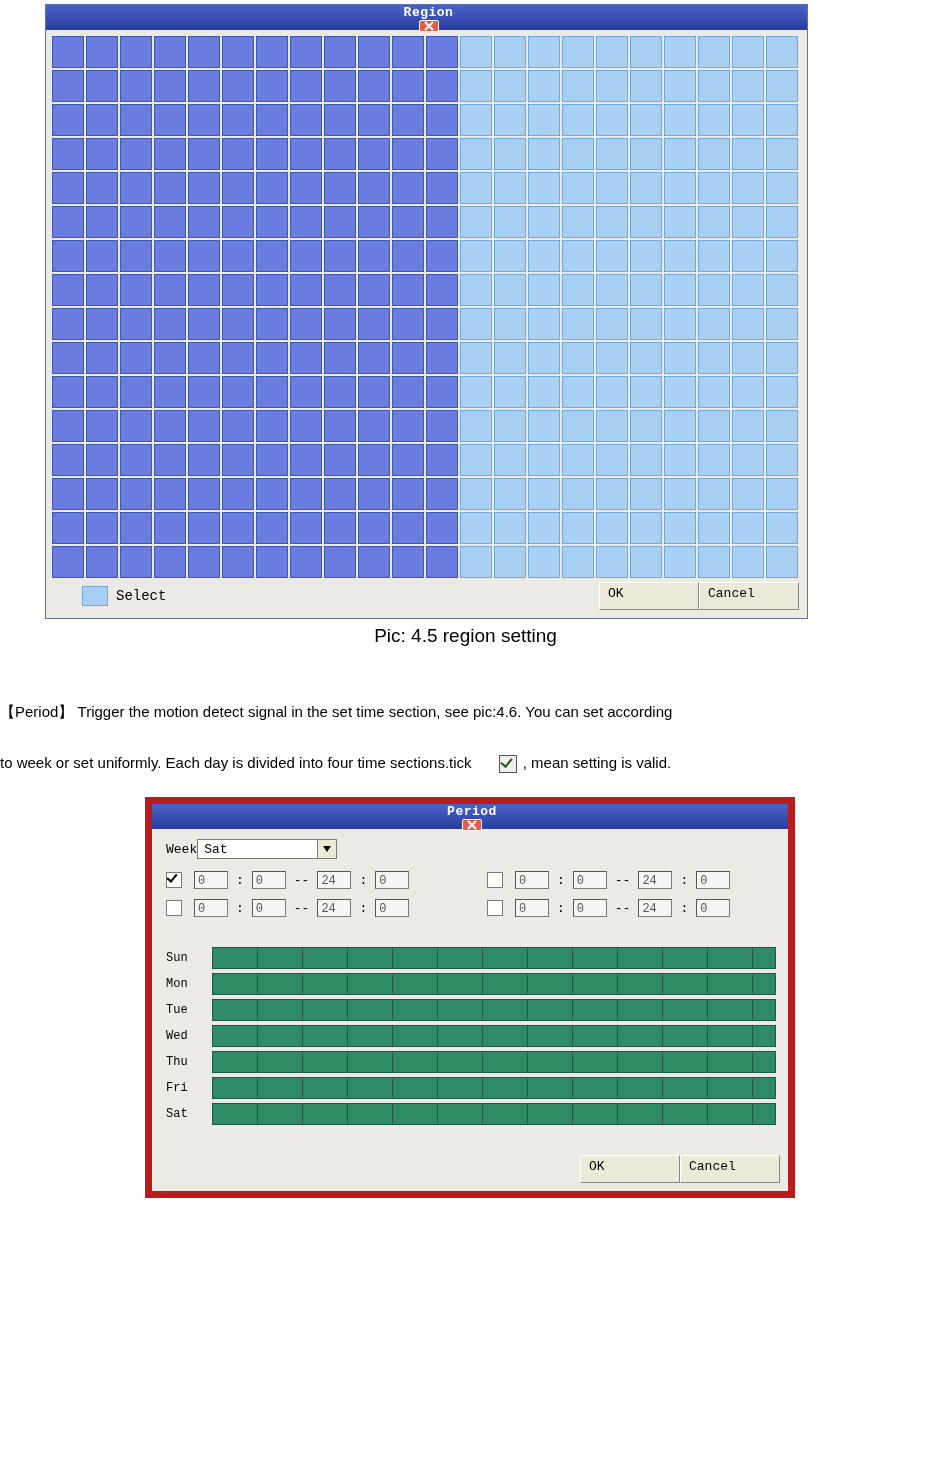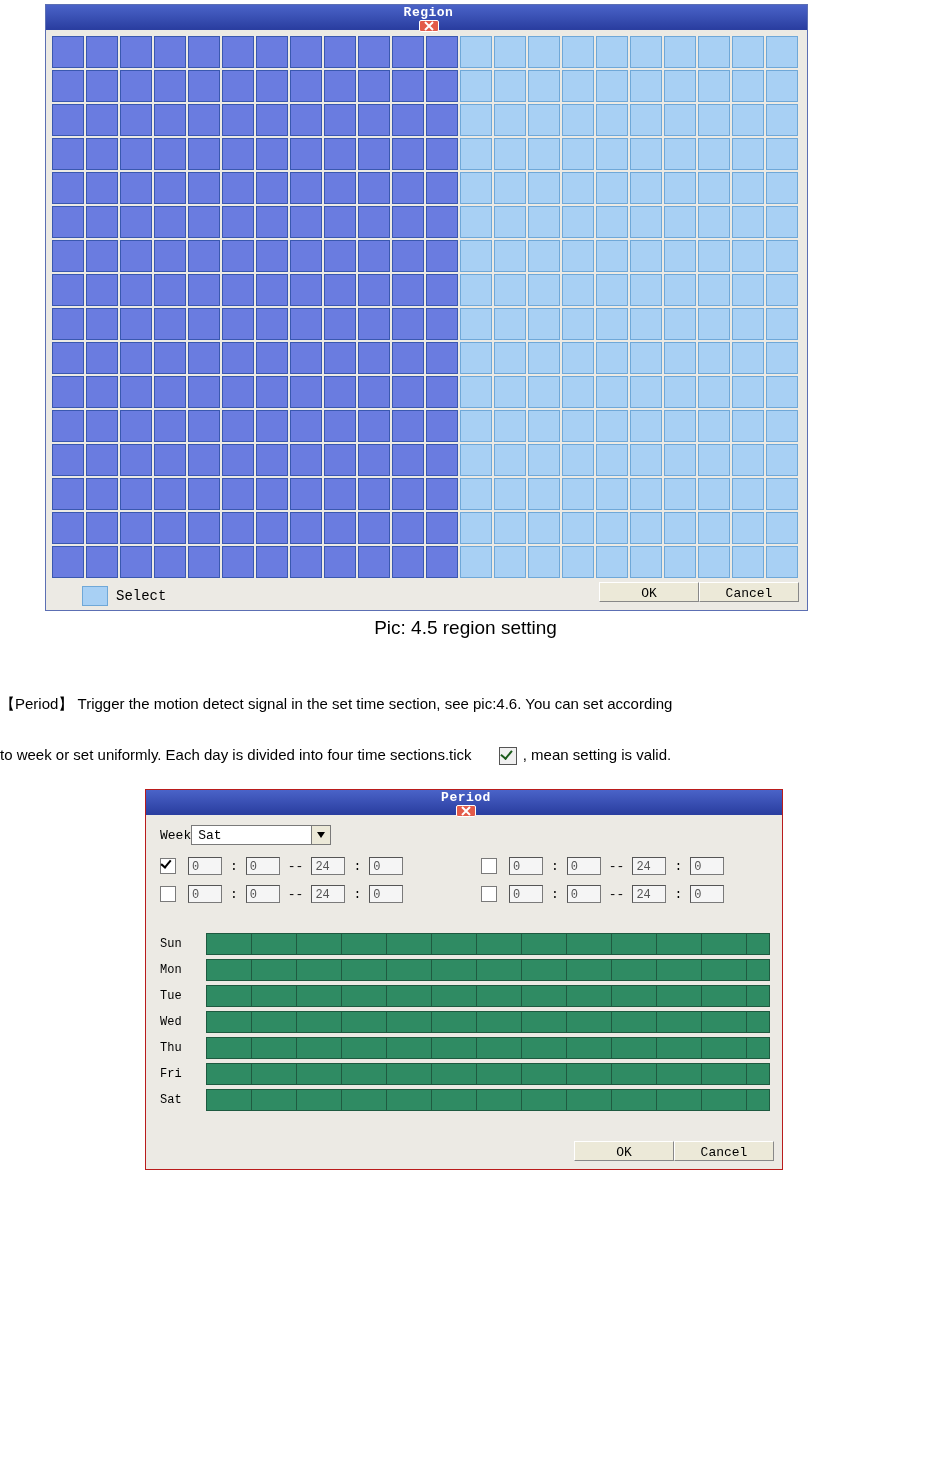--- a/index.html
+++ b/index.html
@@ -83,27 +83,27 @@
 
   .btn-row {
     display: flex;
     justify-content: flex-end;
     gap: 0;
     padding: 0 8px 8px 0;
     margin-top: -32px; 
   }
   .btn {
     min-width: 100px;
-    height: 20px;
+    height: 28px;
     border: 1px solid #888;
     border-top-color:#fff; border-left-color:#fff;
     background: #ece9d8;
     font-family: "Courier New", monospace;
     font-size: 13px;
-    text-align: center;
+    text-align: left;
     line-height: 22px;
     padding: 0 8px;
     box-sizing: border-box;
   }
 
   .caption {
     text-align: center;
     font-size: 19px;
     margin: 6px 0 48px 0;
   }
@@ -130,21 +130,21 @@
     width: 5px; height: 9px;
     border: solid #1a5a1a;
     border-width: 0 2px 2px 0;
     transform: rotate(40deg);
   }
 
   
   .period-dialog {
     width: 636px;
     margin: 18px 0 12px 145px;
-    border: 1px solid #b91c1c;
+    border: 7px solid #b91c1c;
     background: #eceae4;
   }
   .period-body {
     padding: 10px 12px 6px 14px;
     font-family: "Courier New", monospace;
     font-size: 13px;
   }
   .week-row {
     display: flex;
     align-items: center;

